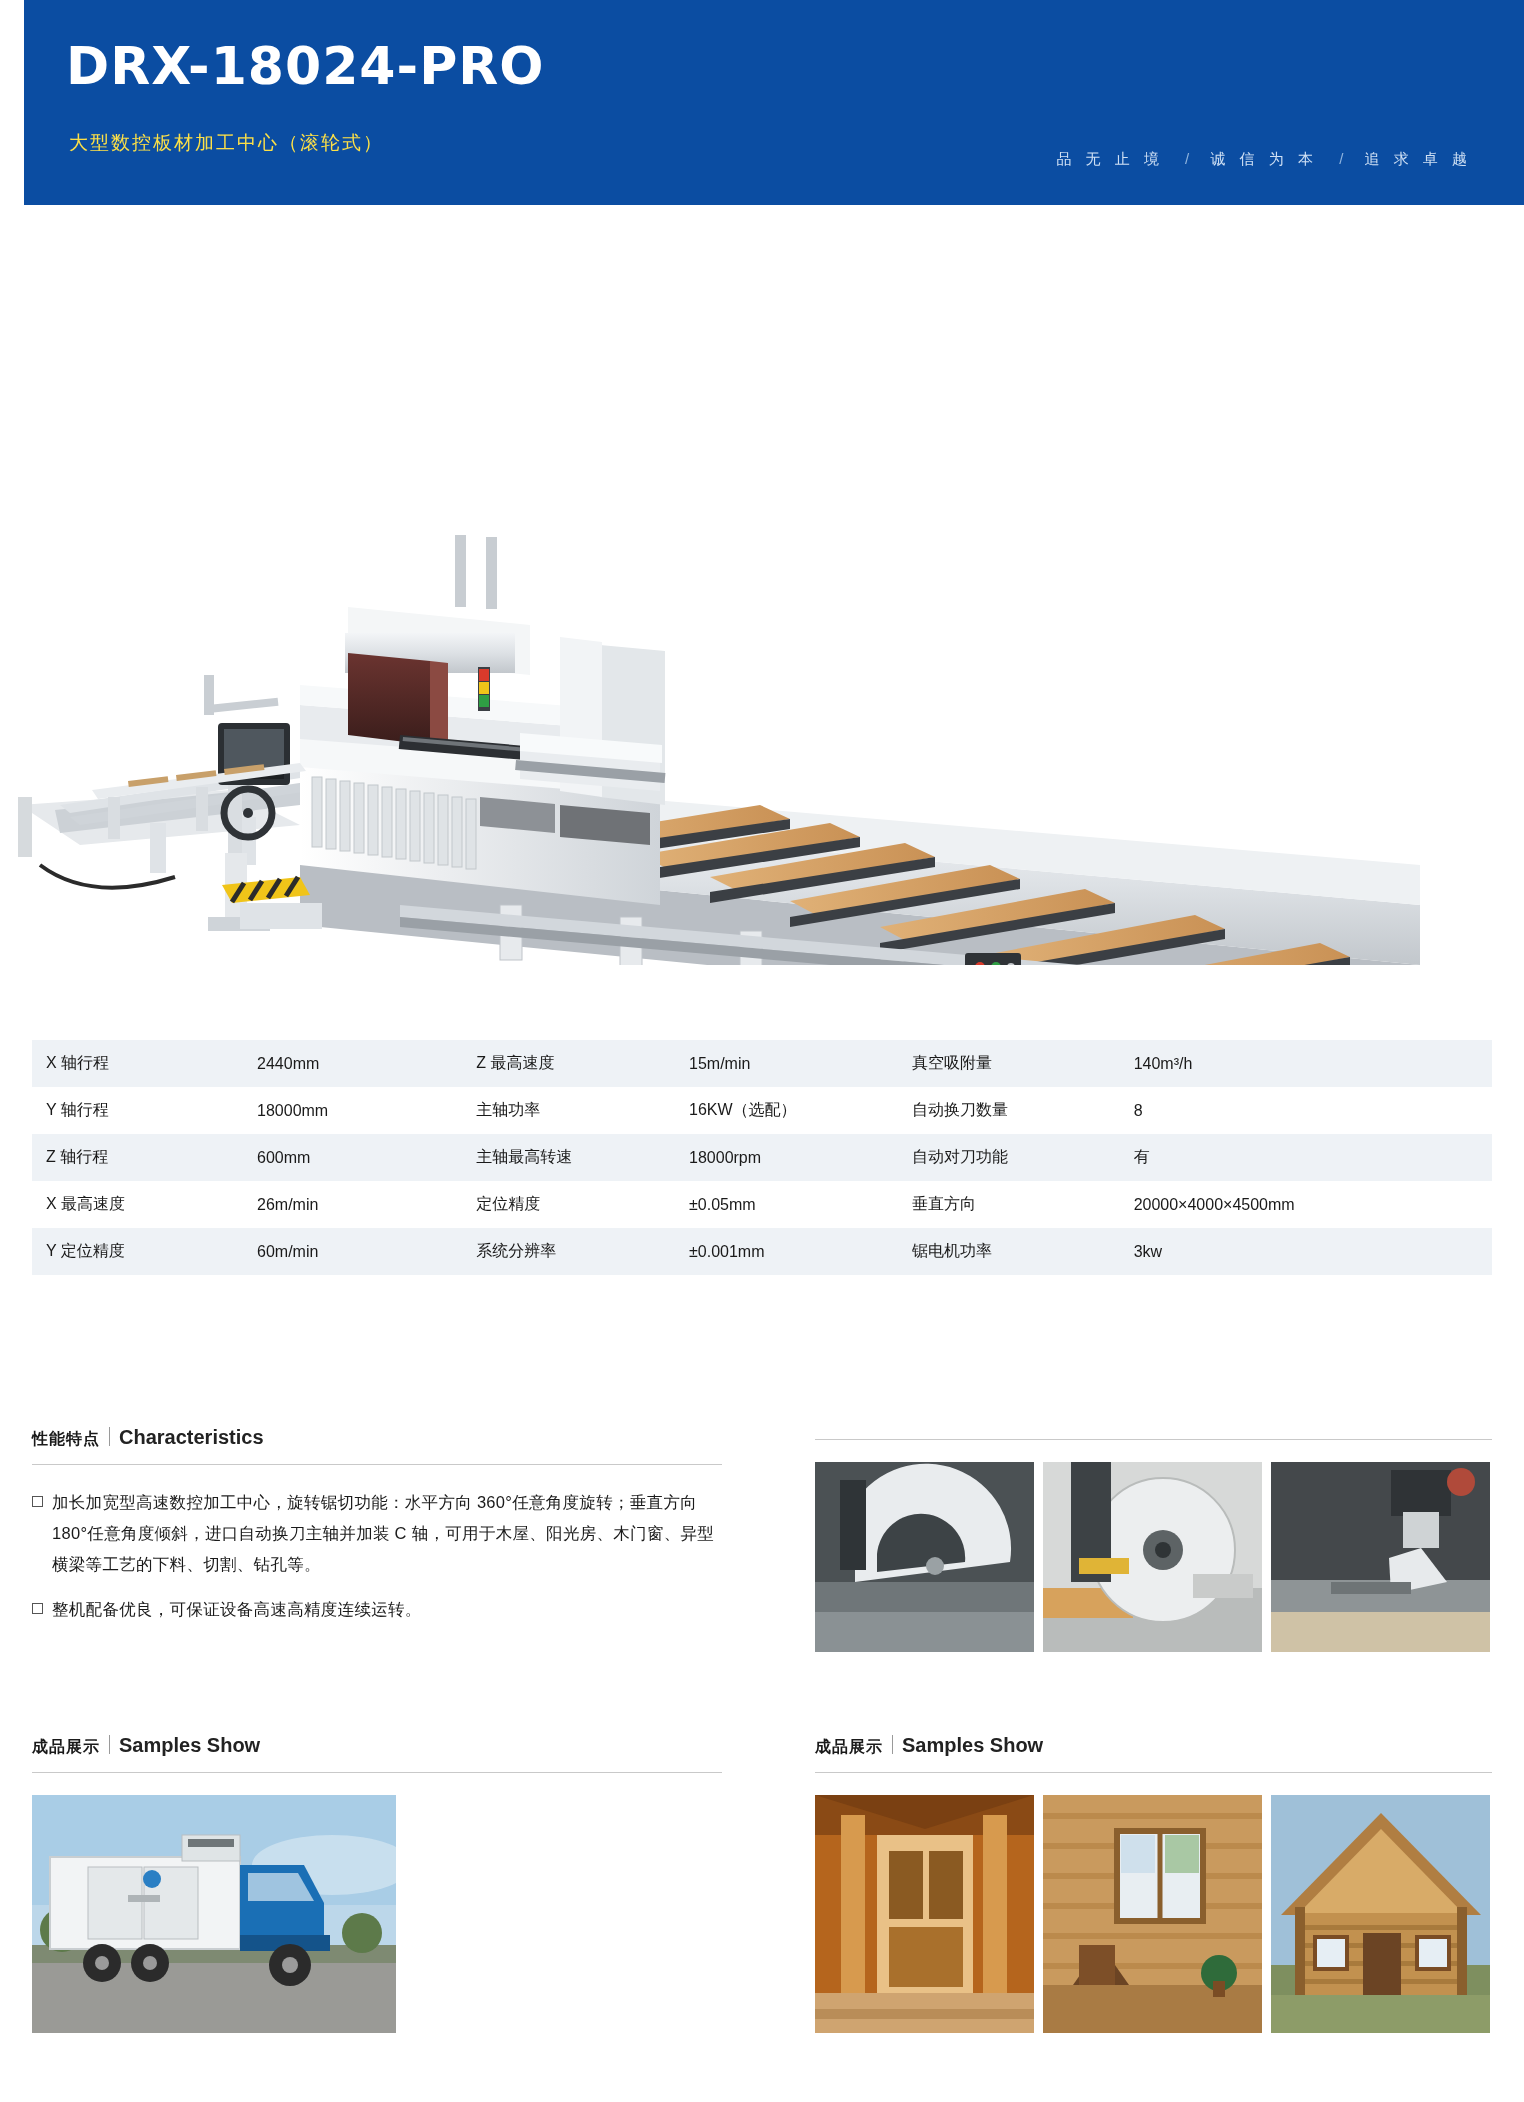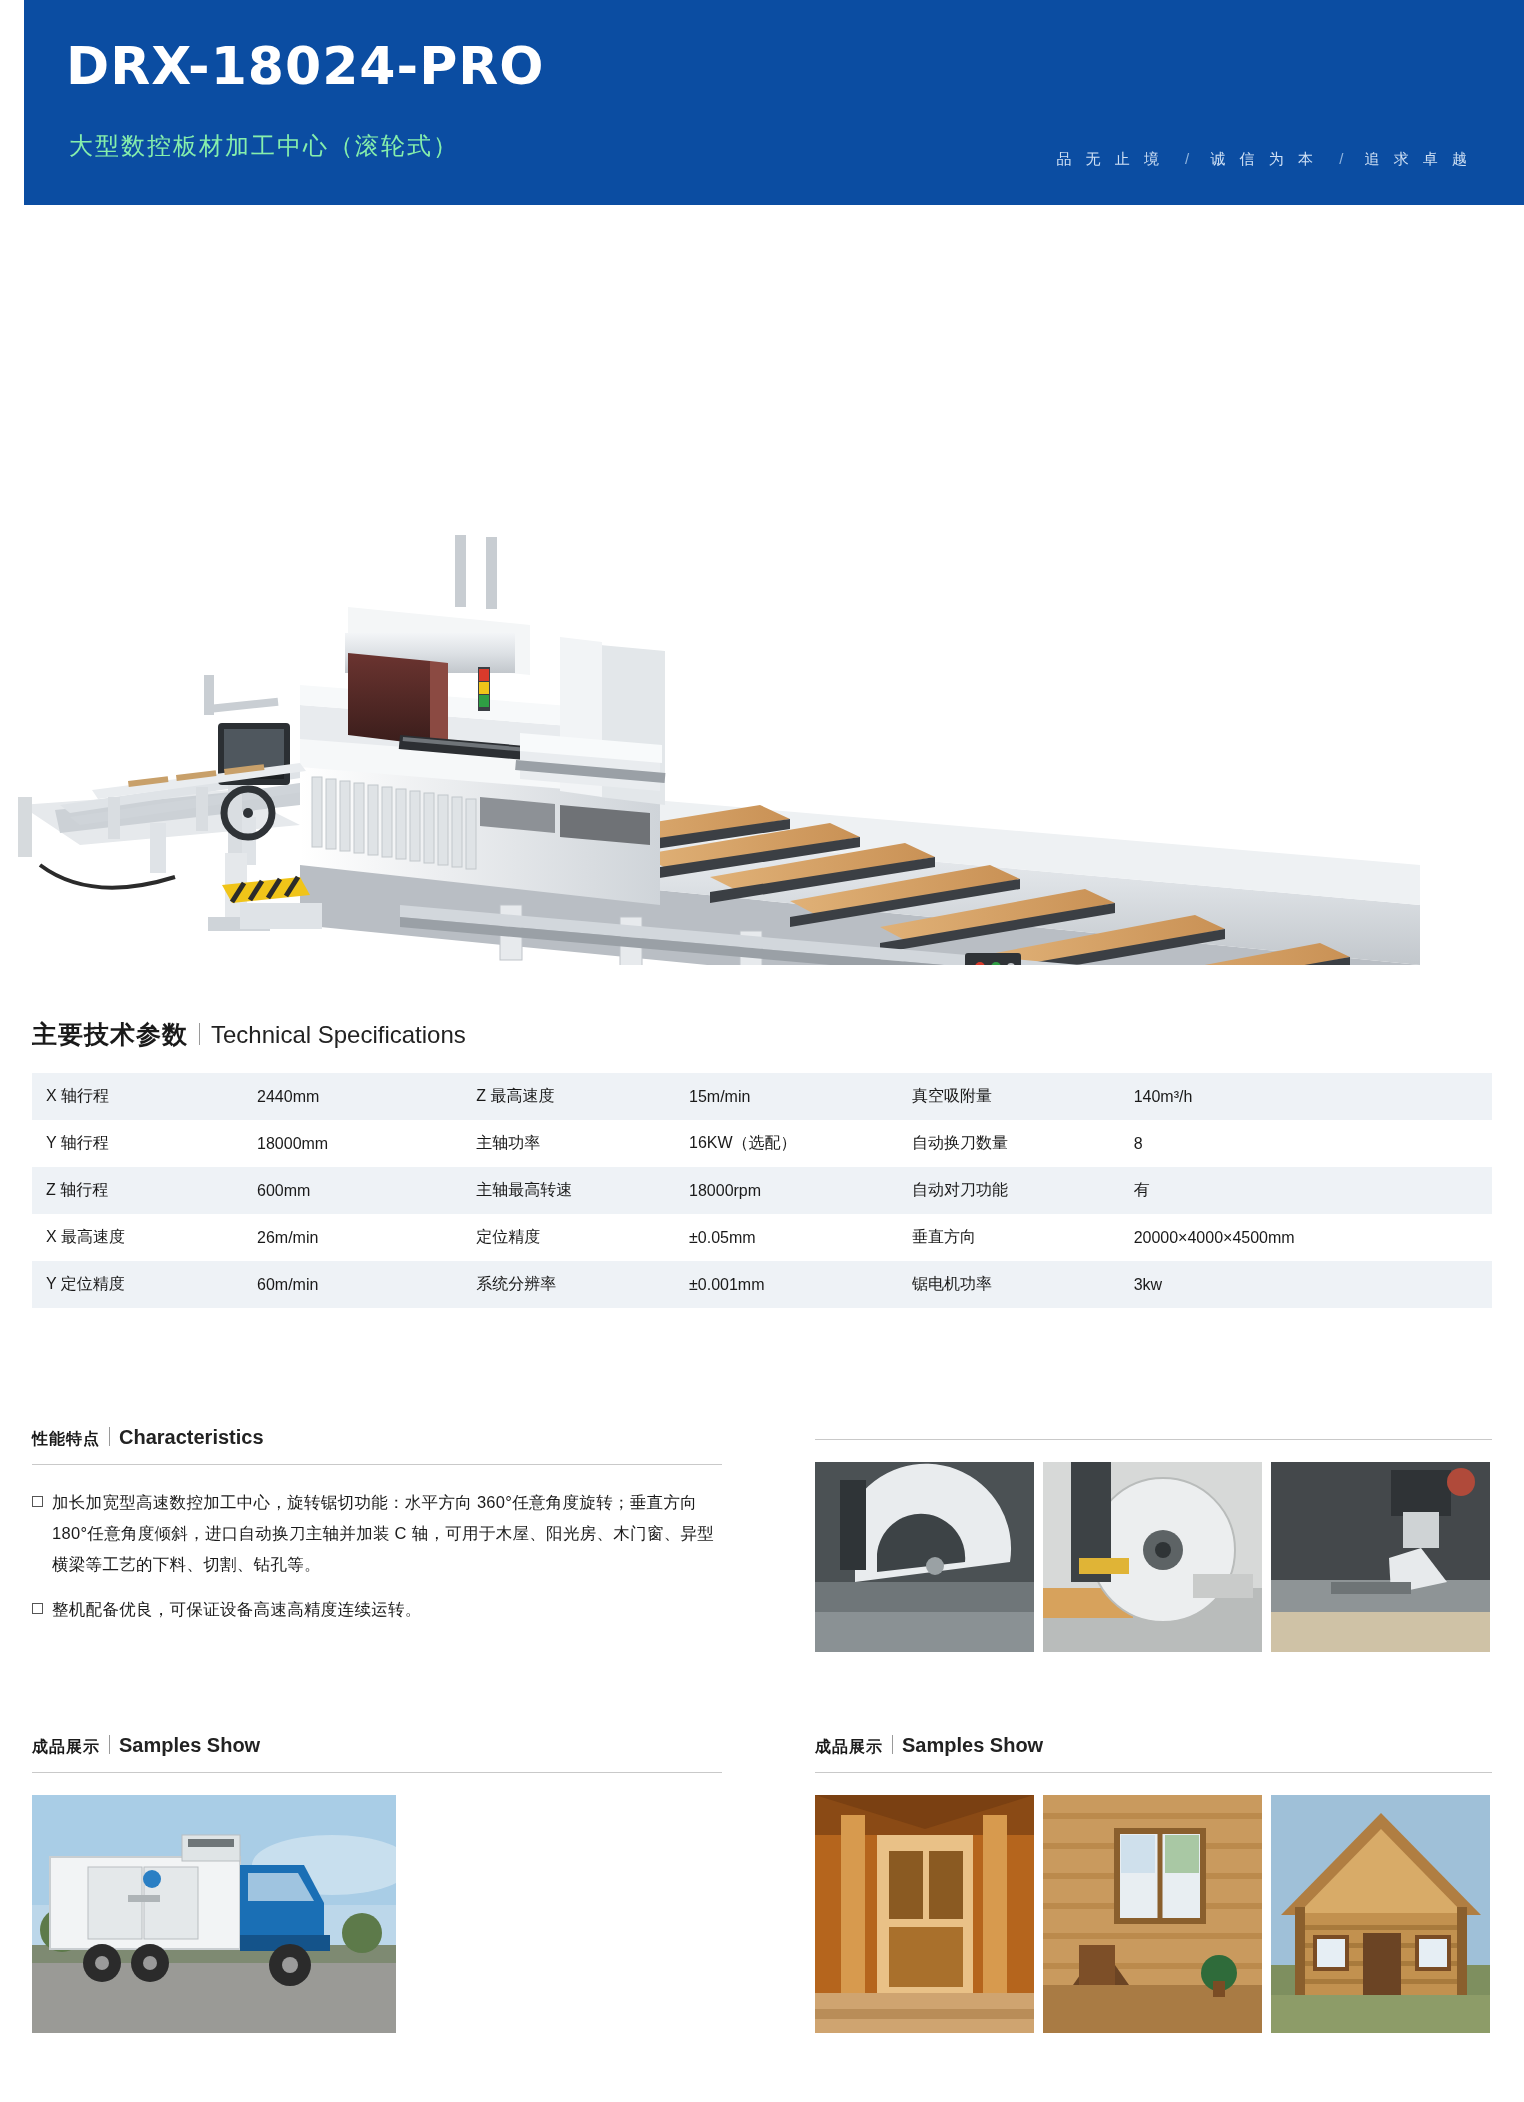--- a/index.html
+++ b/index.html
@@ -41,22 +41,22 @@
     color: #ffffff;
     font-size: 52px;
     font-weight: bold;
     letter-spacing: 1px;
     font-family: "DejaVu Sans", sans-serif;
   }
   .model-sub {
     position: absolute;
     left: 45px;
     top: 130px;
-    color: #86efac;
-    font-size: 24px;
+    color: #fde047;
+    font-size: 19px;
     letter-spacing: 2px;
   }
   .slogan {
     position: absolute;
     right: 52px;
     top: 150px;
     color: #cfe0f4;
     font-size: 15px;
     letter-spacing: 5px;
     white-space: nowrap;
@@ -409,25 +409,20 @@
       </g>
       <rect x="108" y="592" width="12" height="42" fill="#d9dde1"></rect>
       <rect x="196" y="582" width="12" height="44" fill="#d9dde1"></rect>
     </g>
 
     <path d="M40 660 C80 690 130 686 175 672" stroke="#2b2b2b" stroke-width="4" fill="none"></path>
   </svg>
 </div>
 
 <div class="specs-wrap">
-  <div class="sec-title">
-    <span class="cn">主要技术参数</span>
-    <span class="bar"></span>
-    <span class="en">Technical Specifications</span>
-  </div>
   <table class="specs">
     <tbody>
       <tr>
         <td class="k">X 轴行程</td>
         <td class="v">2440mm</td>
         <td class="k2">Z 最高速度</td>
         <td class="v2">15m/min</td>
         <td class="k3">真空吸附量</td>
         <td class="v3">140m³/h</td>
       </tr>

